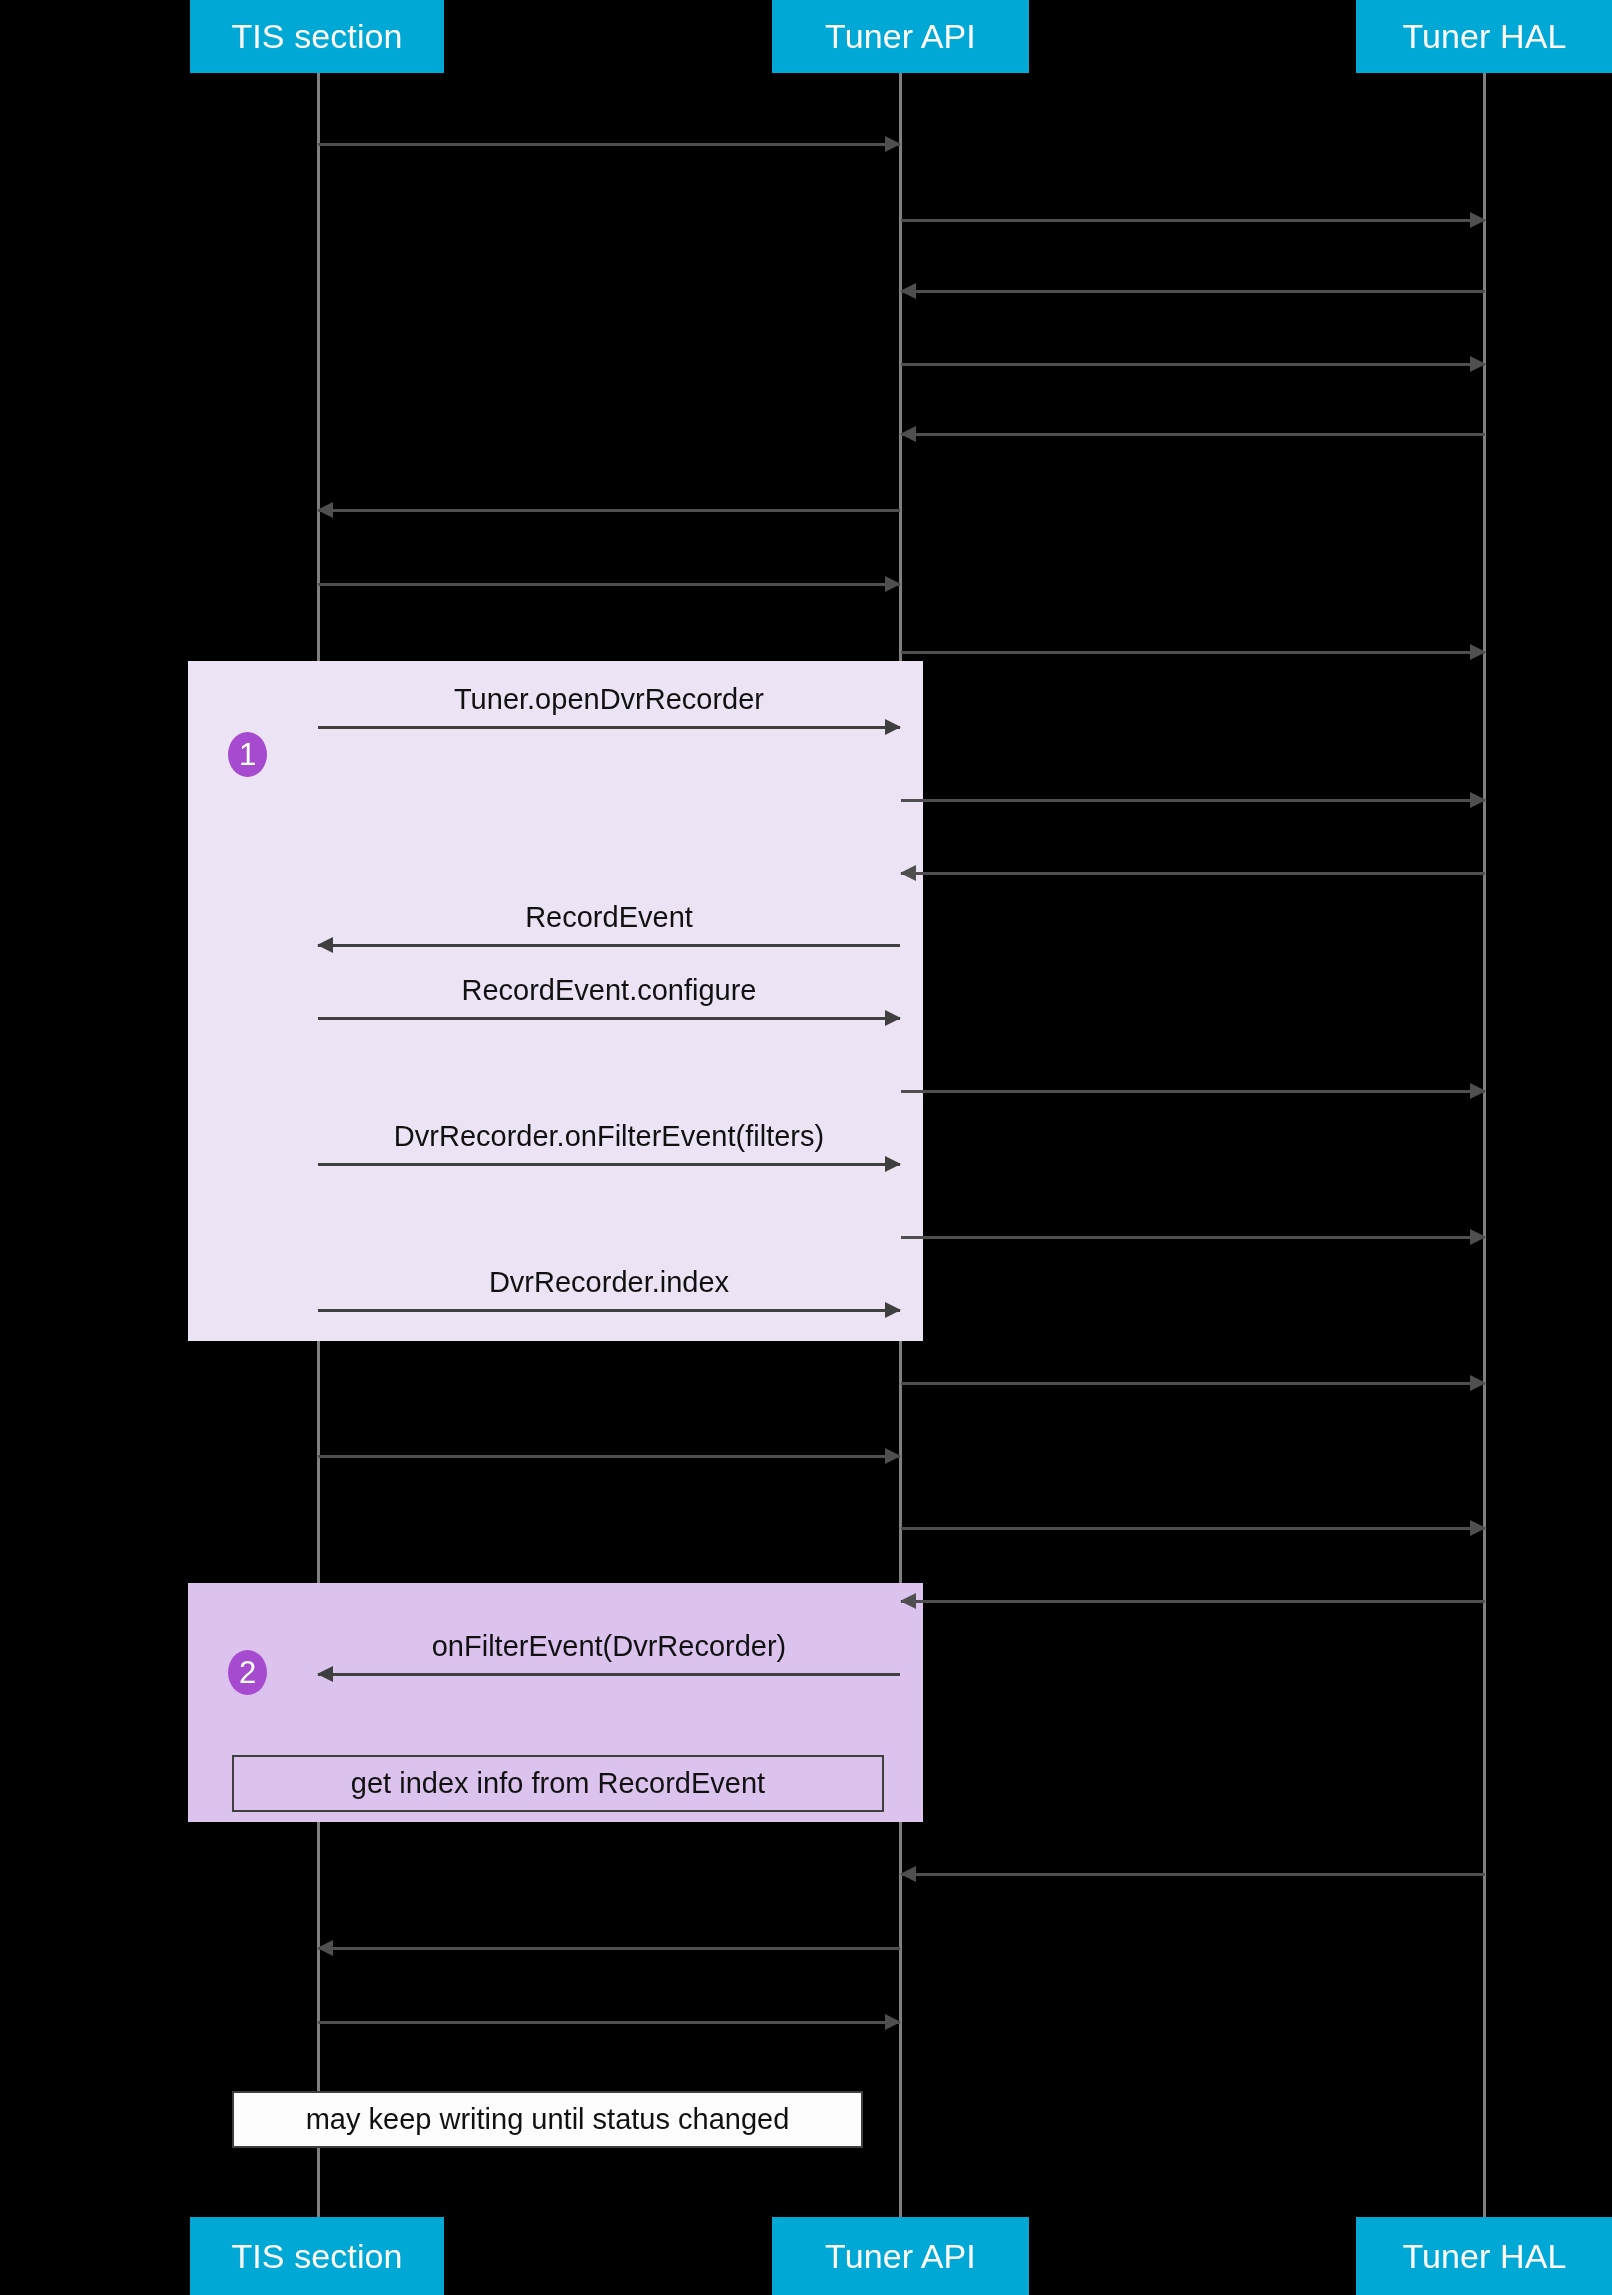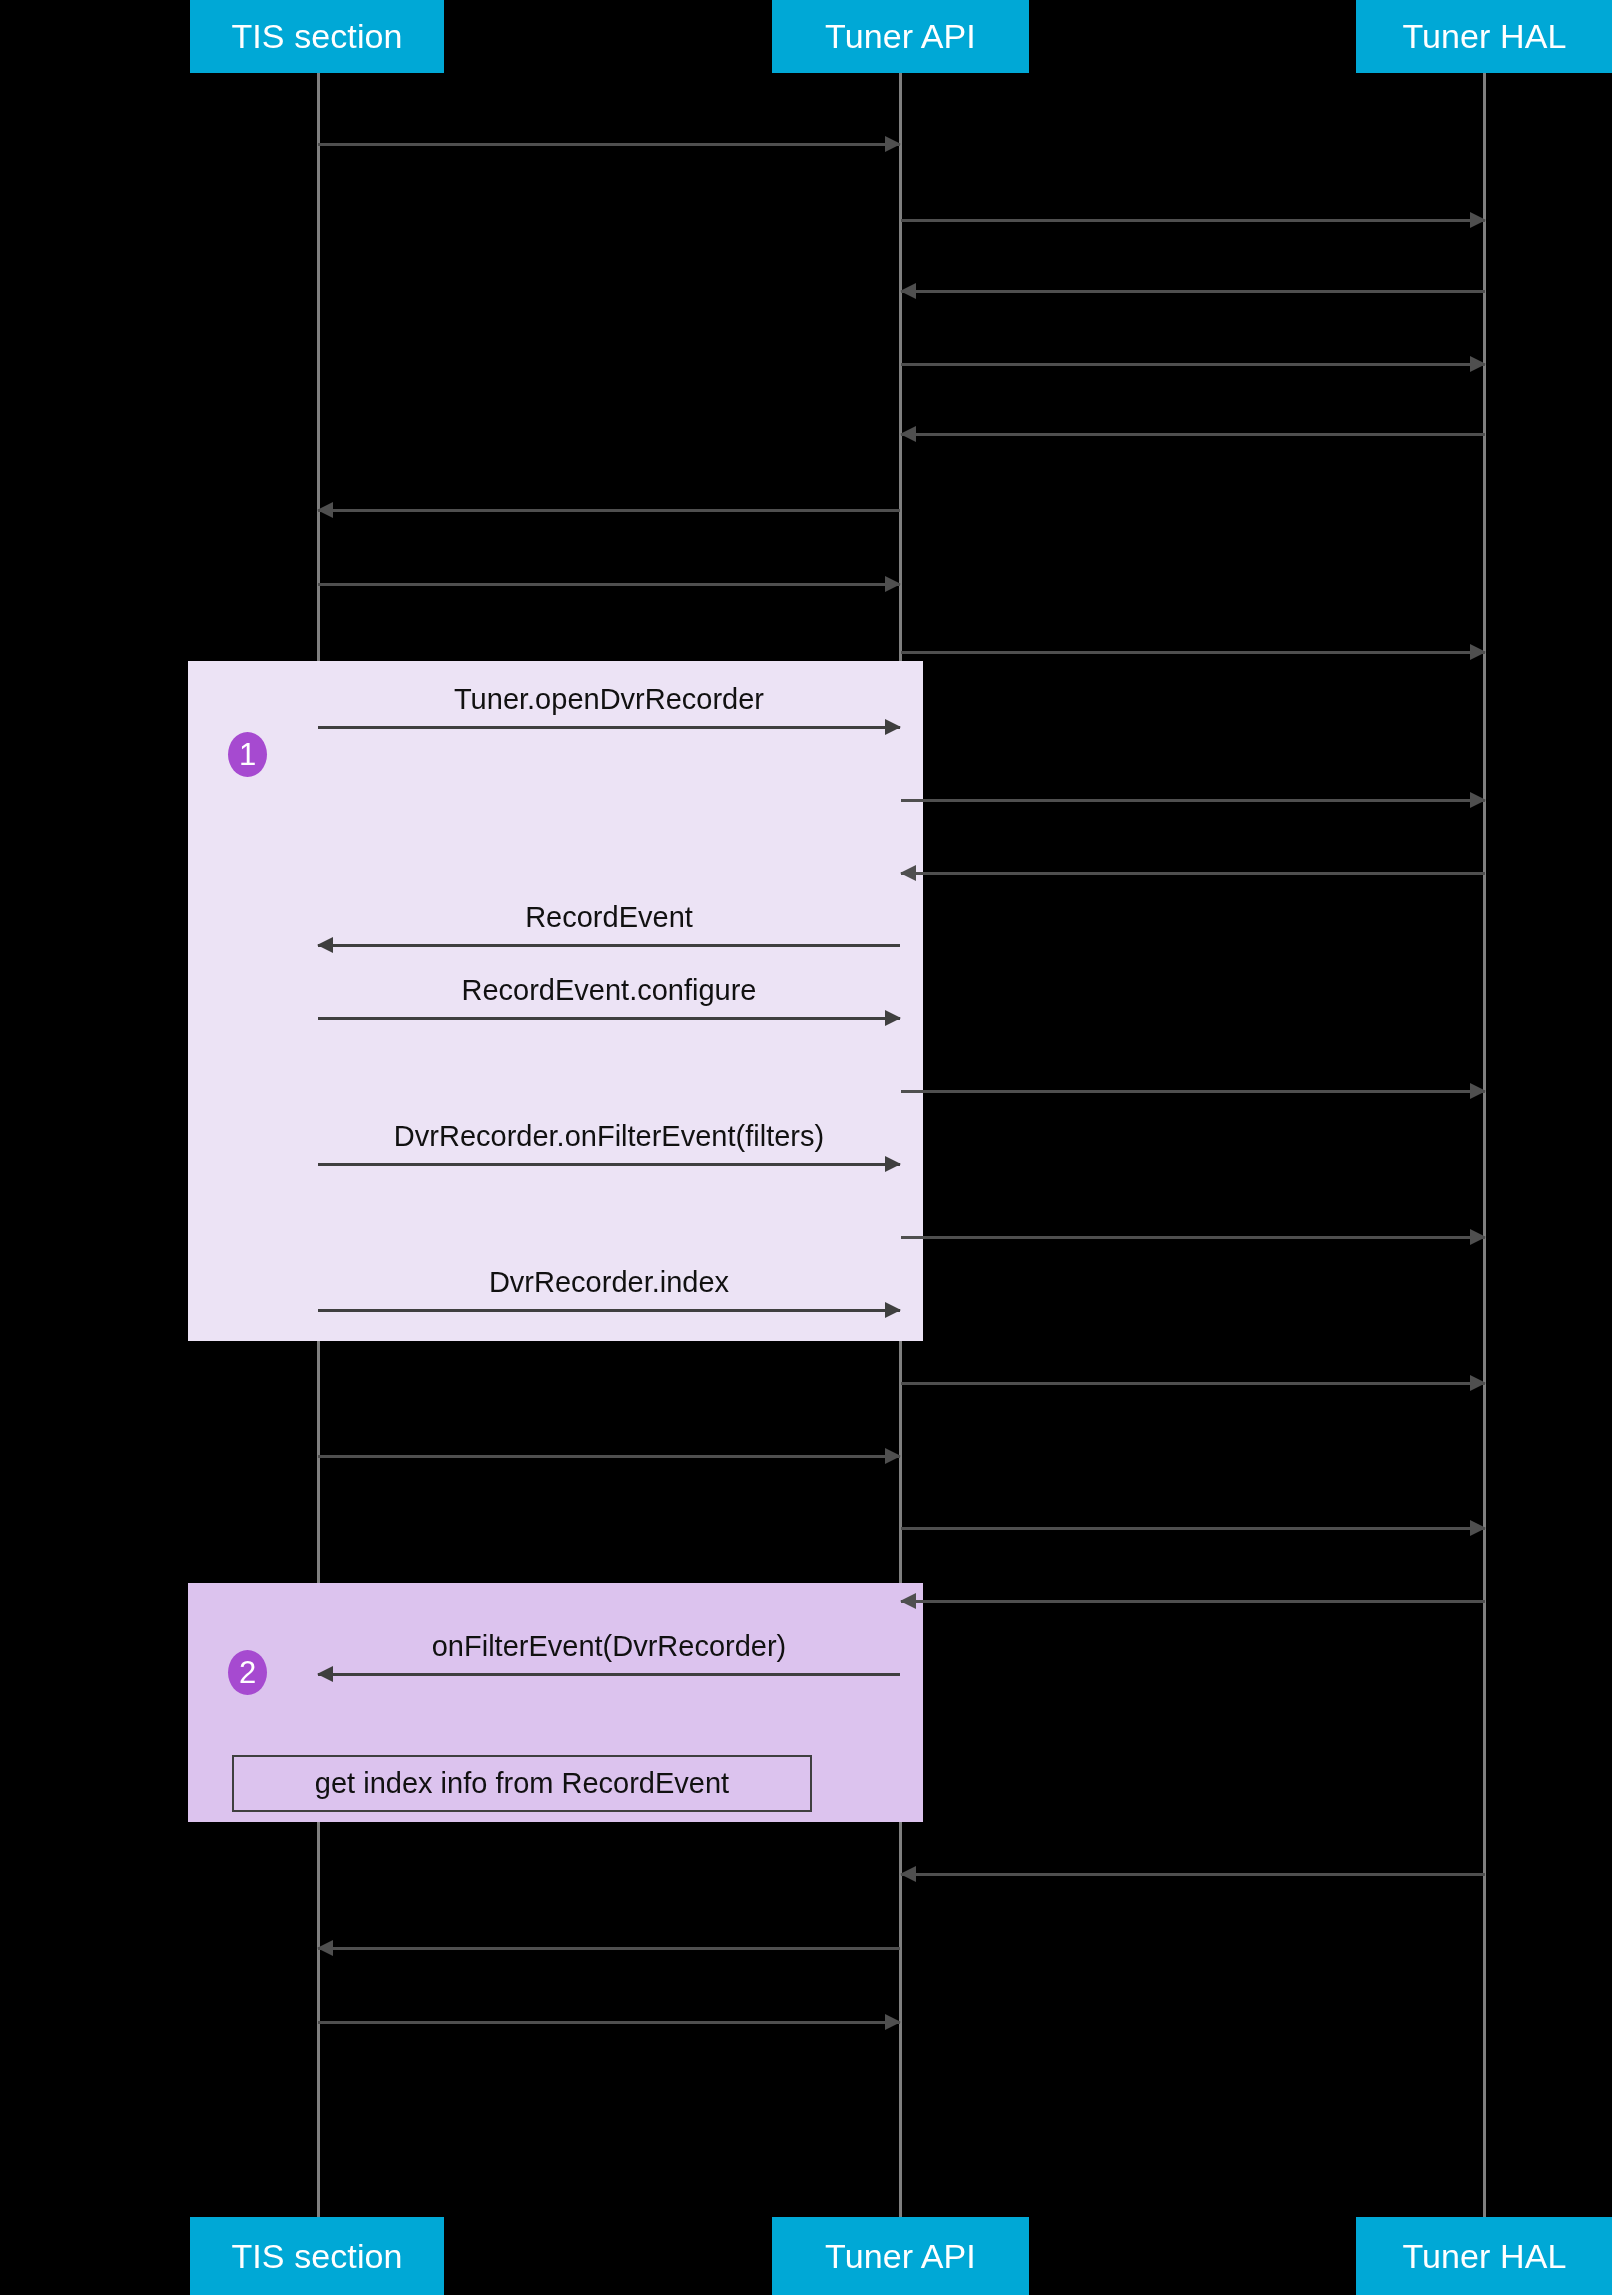--- a/index.html
+++ b/index.html
@@ -257,39 +257,42 @@
     <div class="shaft" style="width:584px;"></div>
     <div class="head"></div>
   </div>
 
   <div class="msg dir-left ink-dark" style="left:318px; top:1673px; width:582px;">
     <div class="shaft" style="width:582px;"></div>
     <div class="head"></div>
     <div class="label">onFilterEvent(DvrRecorder)</div>
   </div>
 
-  <div class="note-box on-frag" style="left:232px; top:1755px; width:580px; height:57px;">
+  <div class="note-box on-frag" style="left:232px; top:1755px; width:652px; height:57px;">
     <span>get index info from RecordEvent</span>
   </div>
 
   <div class="msg dir-left ink-grey" style="left:901px; top:1873px; width:584px;">
     <div class="shaft" style="width:584px;"></div>
     <div class="head"></div>
   </div>
 
   <div class="msg dir-left ink-grey" style="left:318px; top:1947px; width:582px;">
     <div class="shaft" style="width:582px;"></div>
     <div class="head"></div>
   </div>
 
   <div class="msg dir-right ink-grey" style="left:318px; top:2021px; width:582px;">
     <div class="shaft" style="width:582px;"></div>
     <div class="head"></div>
   </div>
 
+  <div class="note-box on-canvas" style="left:232px; top:2091px; width:631px; height:57px;">
+    <span>may keep writing until status changed</span>
+  </div>
 
   <div class="participant-box" style="left:190px; top:2217px; width:254px; height:79px;">
     <span>TIS section</span>
   </div>
   <div class="participant-box" style="left:772px; top:2217px; width:257px; height:79px;">
     <span>Tuner API</span>
   </div>
   <div class="participant-box" style="left:1356px; top:2217px; width:257px; height:79px;">
     <span>Tuner HAL</span>
   </div>

